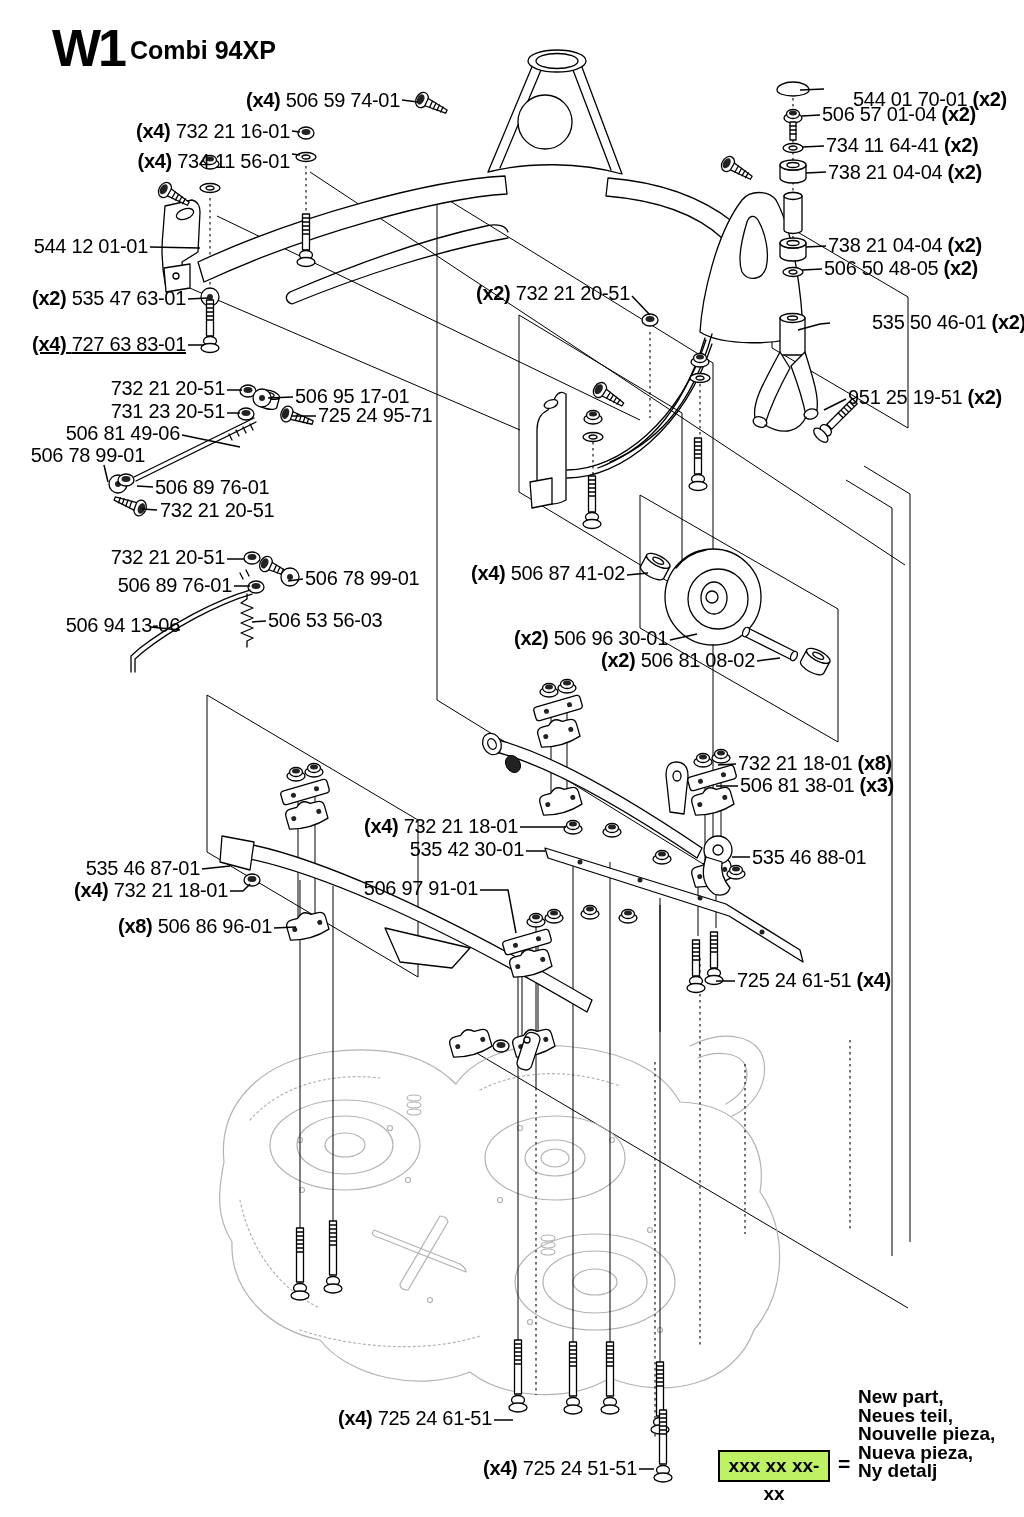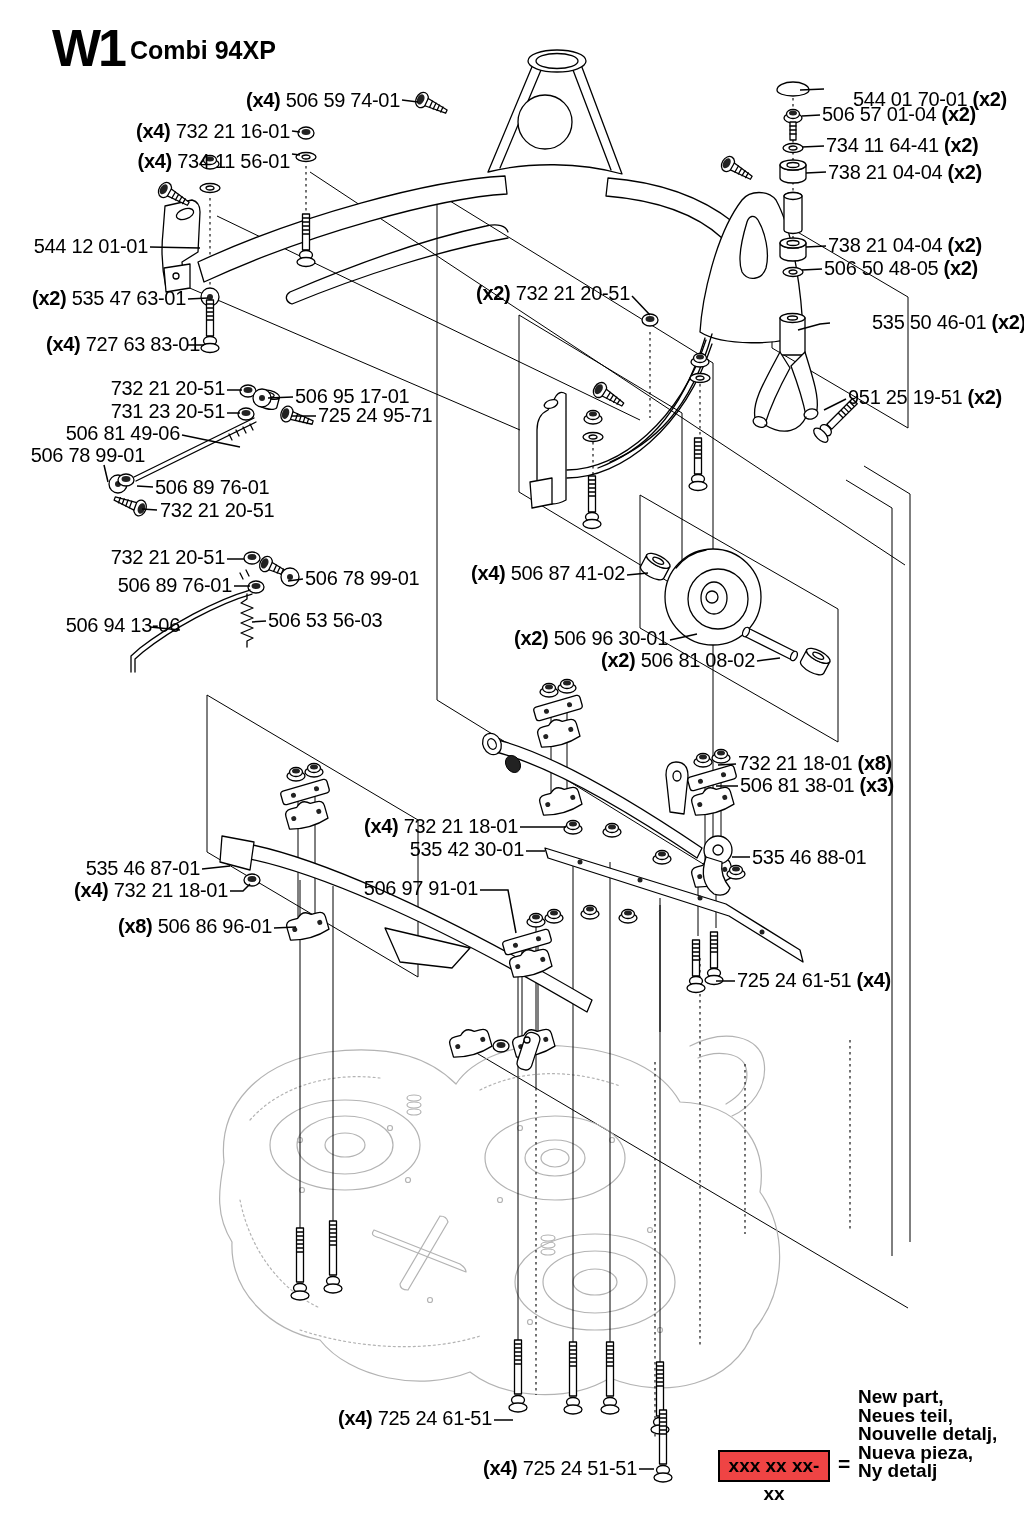--- a/index.html
+++ b/index.html
@@ -6,21 +6,21 @@
   #page{position:relative;width:1024px;height:1517px;background:#fff;overflow:hidden;
         font-family:"Liberation Sans","DejaVu Sans",sans-serif;color:#000;}
   #diagram-svg{position:absolute;left:0;top:0;}
   .lbl{position:absolute;font-size:20px;line-height:22px;white-space:nowrap;letter-spacing:-0.3px;}
   .lbl.r{transform:translateX(-100%);}
   .lbl b{font-weight:700;}
   #title-code{position:absolute;left:52px;top:18px;font-size:52px;font-weight:700;letter-spacing:-3px;}
   #title-model{position:absolute;left:130px;top:36px;font-size:25px;font-weight:700;}
   #legend{position:absolute;left:716px;top:1388px;width:300px;}
   #legend-box{position:absolute;left:2px;top:62px;width:108px;height:28px;border:2px solid #000;
-              background:#ef4444;font-weight:700;font-size:19px;text-align:center;line-height:28px;}
+              background:#bef264;font-weight:700;font-size:19px;text-align:center;line-height:28px;}
   #legend-eq{position:absolute;left:122px;top:62px;font-weight:700;font-size:21px;line-height:28px;}
   #legend-lines{position:absolute;left:142px;top:0;font-weight:700;font-size:19px;line-height:18.5px;}
   svg *{vector-effect:non-scaling-stroke;}
   .k{stroke:#000;stroke-width:1.3;fill:none;stroke-linecap:round;stroke-linejoin:round;}
   .w{stroke:#000;stroke-width:1.3;fill:#fff;stroke-linejoin:round;}
   .g{stroke:#b3b3b3;stroke-width:1.2;fill:none;stroke-linecap:round;}
   .ld{stroke:#000;stroke-width:1.5;fill:none;}
   .dot{stroke:#000;stroke-width:1.1;fill:none;stroke-dasharray:2.5,3.5;}
   .thin{stroke:#000;stroke-width:1;fill:none;}
 </style>
@@ -438,21 +438,21 @@
       <div class="lbl r" style="left: 290px; top: 120px;"><b>(x4) </b><span>732 21 16-01</span><b></b></div>
       <div class="lbl r" style="left: 290px; top: 150px;"><b>(x4) </b><span>734 11 56-01</span><b></b></div>
       <div class="lbl" style="left: 826px; top: 88px; margin-left: 27px;"><b></b><span>544 01 70-01 </span><b>(x2)</b></div>
       <div class="lbl" style="left: 822px; top: 103px;"><b></b><span>506 57 01-04 </span><b>(x2)</b></div>
       <div class="lbl" style="left: 826px; top: 134px;"><b></b><span>734 11 64-41 </span><b>(x2)</b></div>
       <div class="lbl" style="left: 828px; top: 161px;"><b></b><span>738 21 04-04 </span><b>(x2)</b></div>
       <div class="lbl" style="left: 828px; top: 234px;"><b></b><span>738 21 04-04 </span><b>(x2)</b></div>
       <div class="lbl" style="left: 824px; top: 257px;"><b></b><span>506 50 48-05 </span><b>(x2)</b></div>
       <div class="lbl r" style="left: 148px; top: 235px;"><b></b><span>544 12 01-01</span><b></b></div>
       <div class="lbl r" style="left: 186px; top: 287px;"><b>(x2) </b><span>535 47 63-01</span><b></b></div>
-      <div class="lbl r" style="left: 200px; top: 333px;"><b>(x4) </b><span>727 63 83-01</span><b></b></div>
+      <div class="lbl r" style="left: 186px; top: 333px; text-decoration: underline;"><b>(x4) </b><span>727 63 83-01</span><b></b></div>
       <div class="lbl r" style="left: 630px; top: 282px;"><b>(x2) </b><span>732 21 20-51</span><b></b></div>
       <div class="lbl" style="left: 872px; top: 311px;"><b></b><span>535 50 46-01 </span><b>(x2)</b></div>
       <div class="lbl" style="left: 848px; top: 386px;"><b></b><span>951 25 19-51 </span><b>(x2)</b></div>
       <div class="lbl r" style="left: 225px; top: 377px;"><b></b><span>732 21 20-51</span><b></b></div>
       <div class="lbl r" style="left: 225px; top: 400px;"><b></b><span>731 23 20-51</span><b></b></div>
       <div class="lbl r" style="left: 180px; top: 422px;"><b></b><span>506 81 49-06</span><b></b></div>
       <div class="lbl r" style="left: 145px; top: 444px;"><b></b><span>506 78 99-01</span><b></b></div>
       <div class="lbl" style="left: 295px; top: 385px;"><b></b><span>506 95 17-01</span><b></b></div>
       <div class="lbl" style="left: 318px; top: 404px;"><b></b><span>725 24 95-71</span><b></b></div>
       <div class="lbl" style="left: 155px; top: 476px;"><b></b><span>506 89 76-01</span><b></b></div>
@@ -478,19 +478,19 @@
       <div class="lbl r" style="left: 492px; top: 1407px;"><b>(x4) </b><span>725 24 61-51</span><b></b></div>
       <div class="lbl r" style="left: 637px; top: 1457px;"><b>(x4) </b><span>725 24 51-51</span><b></b></div>
     </div>
 
 <div id="legend">
   <div id="legend-box">xxx xx xx-xx</div>
   <div id="legend-eq">=</div>
   <div id="legend-lines">
         <div>New part,</div>
         <div>Neues teil,</div>
-        <div>Nouvelle detalj,</div>
+        <div>Nouvelle pieza,</div>
         <div>Nueva pieza,</div>
         <div>Ny detalj</div>
       </div>
 </div>
 
 </div>
 
 </body></html>

